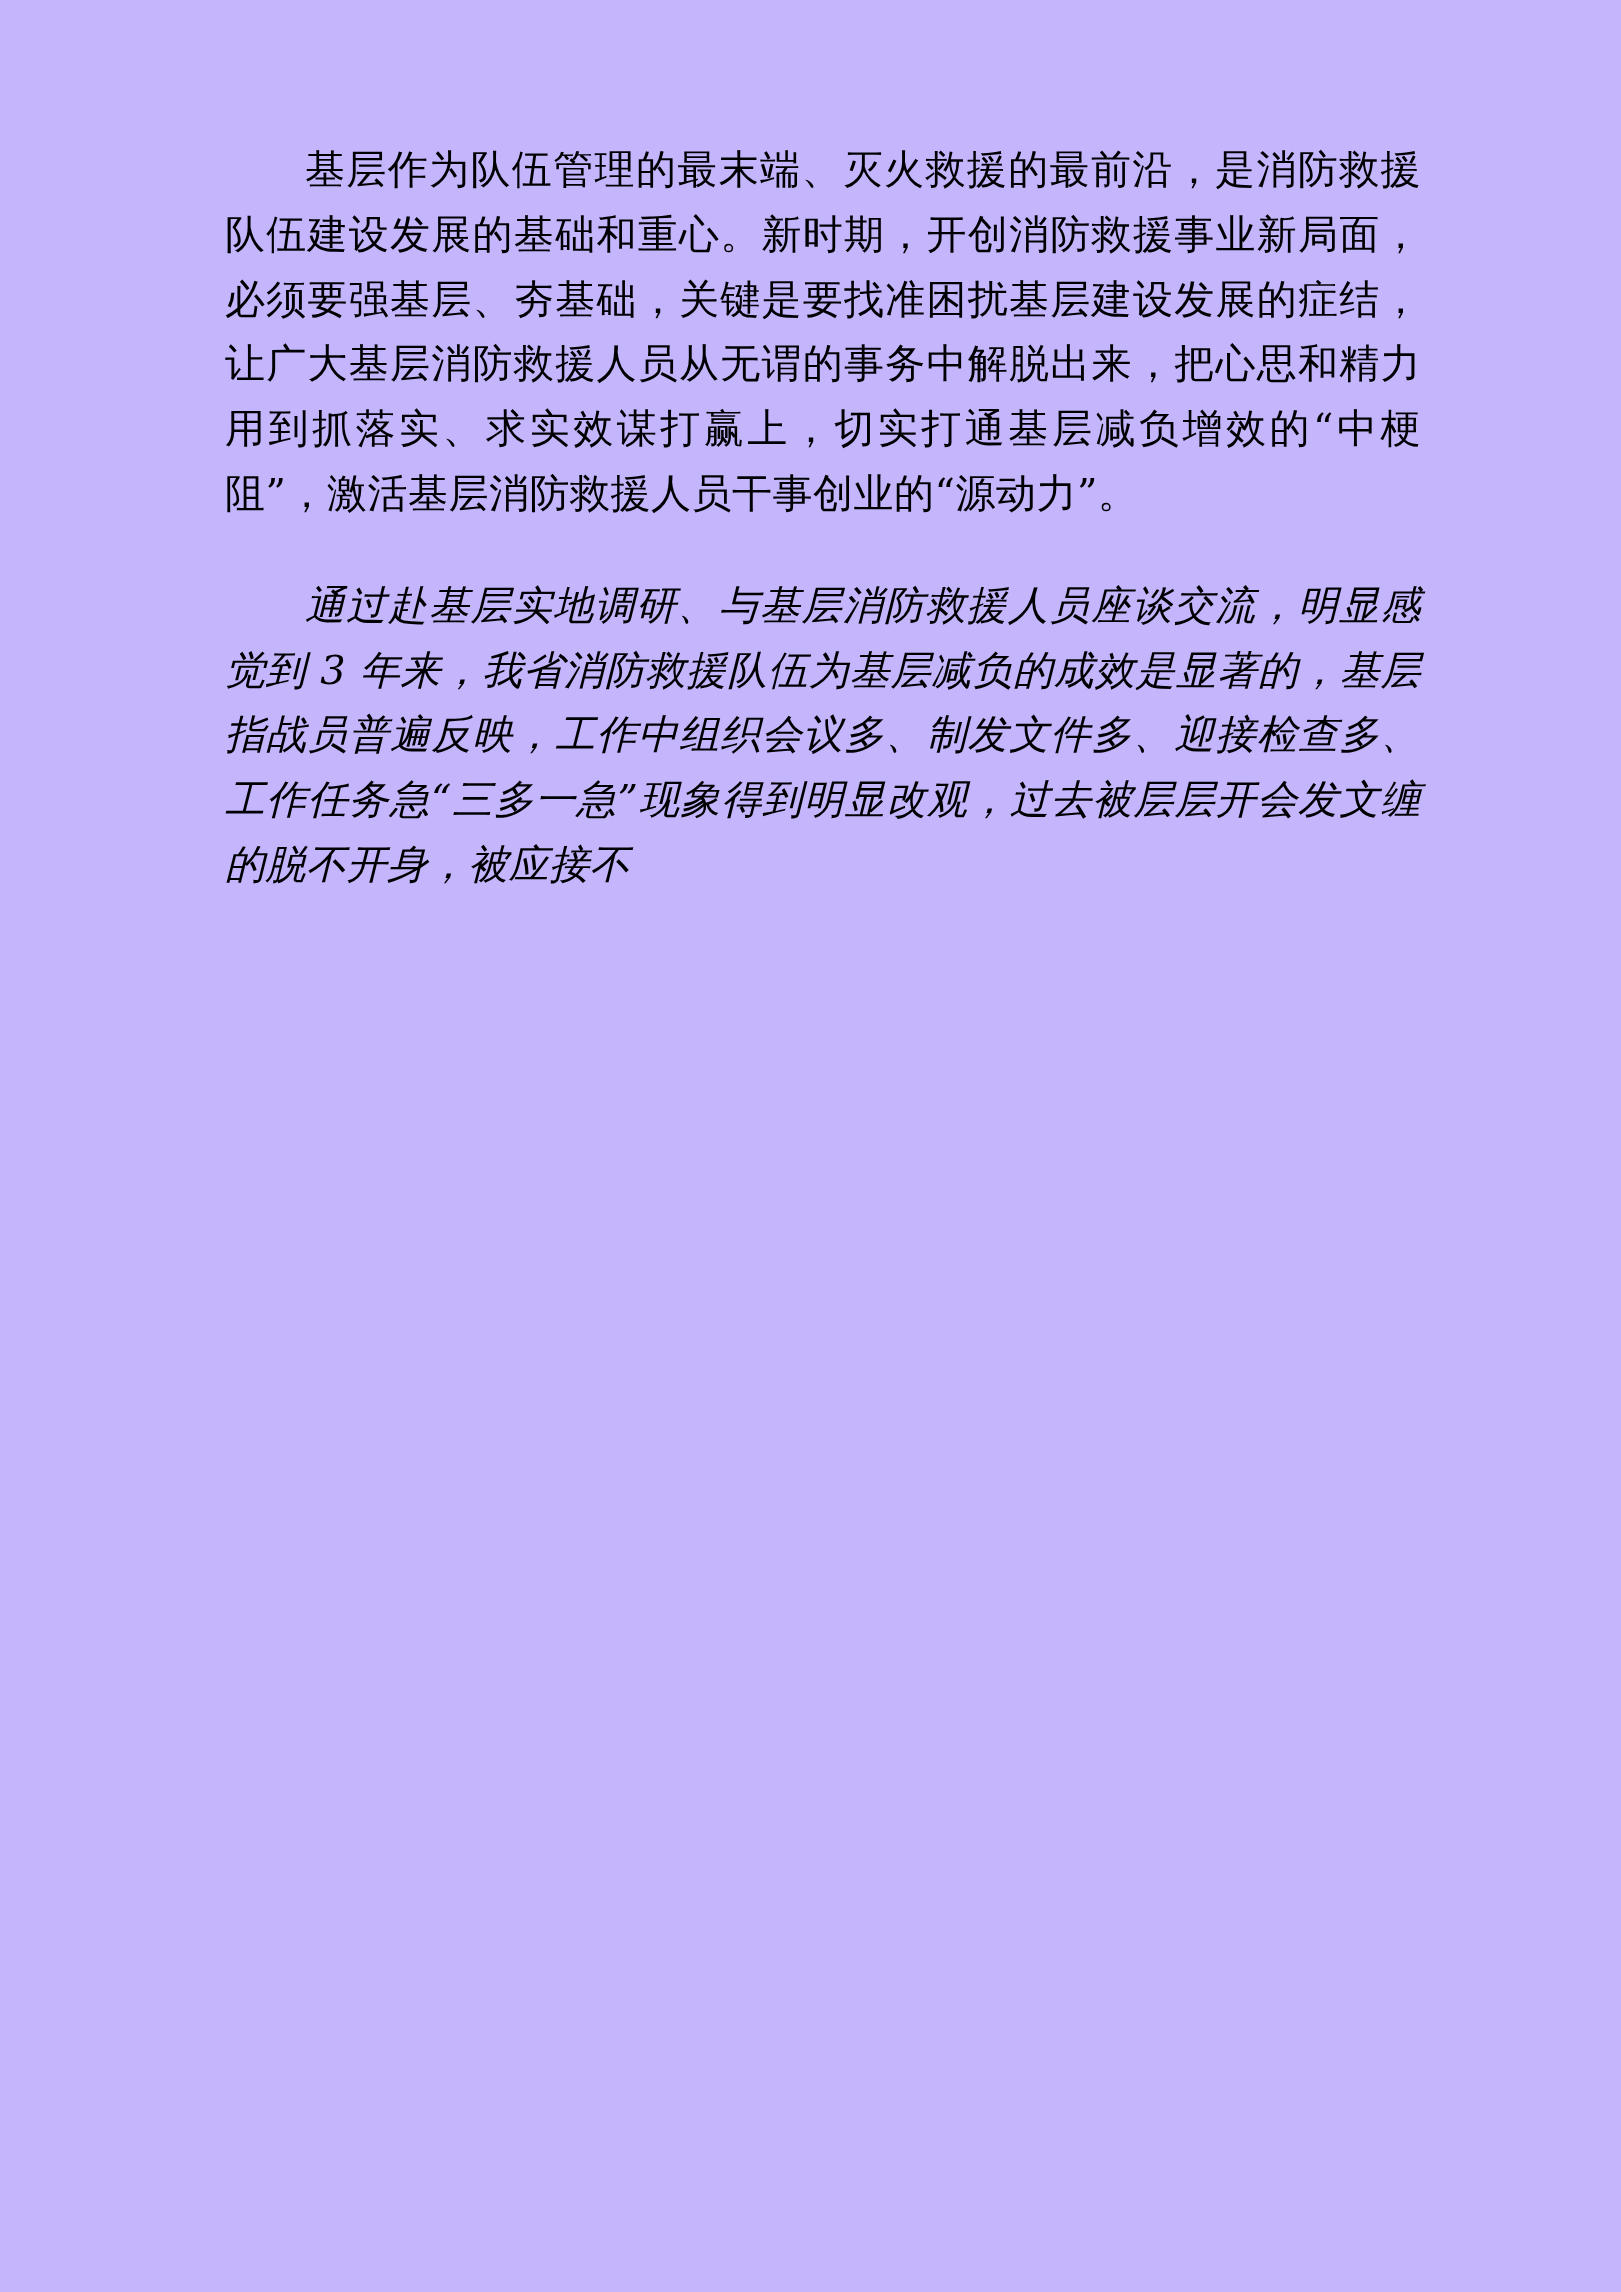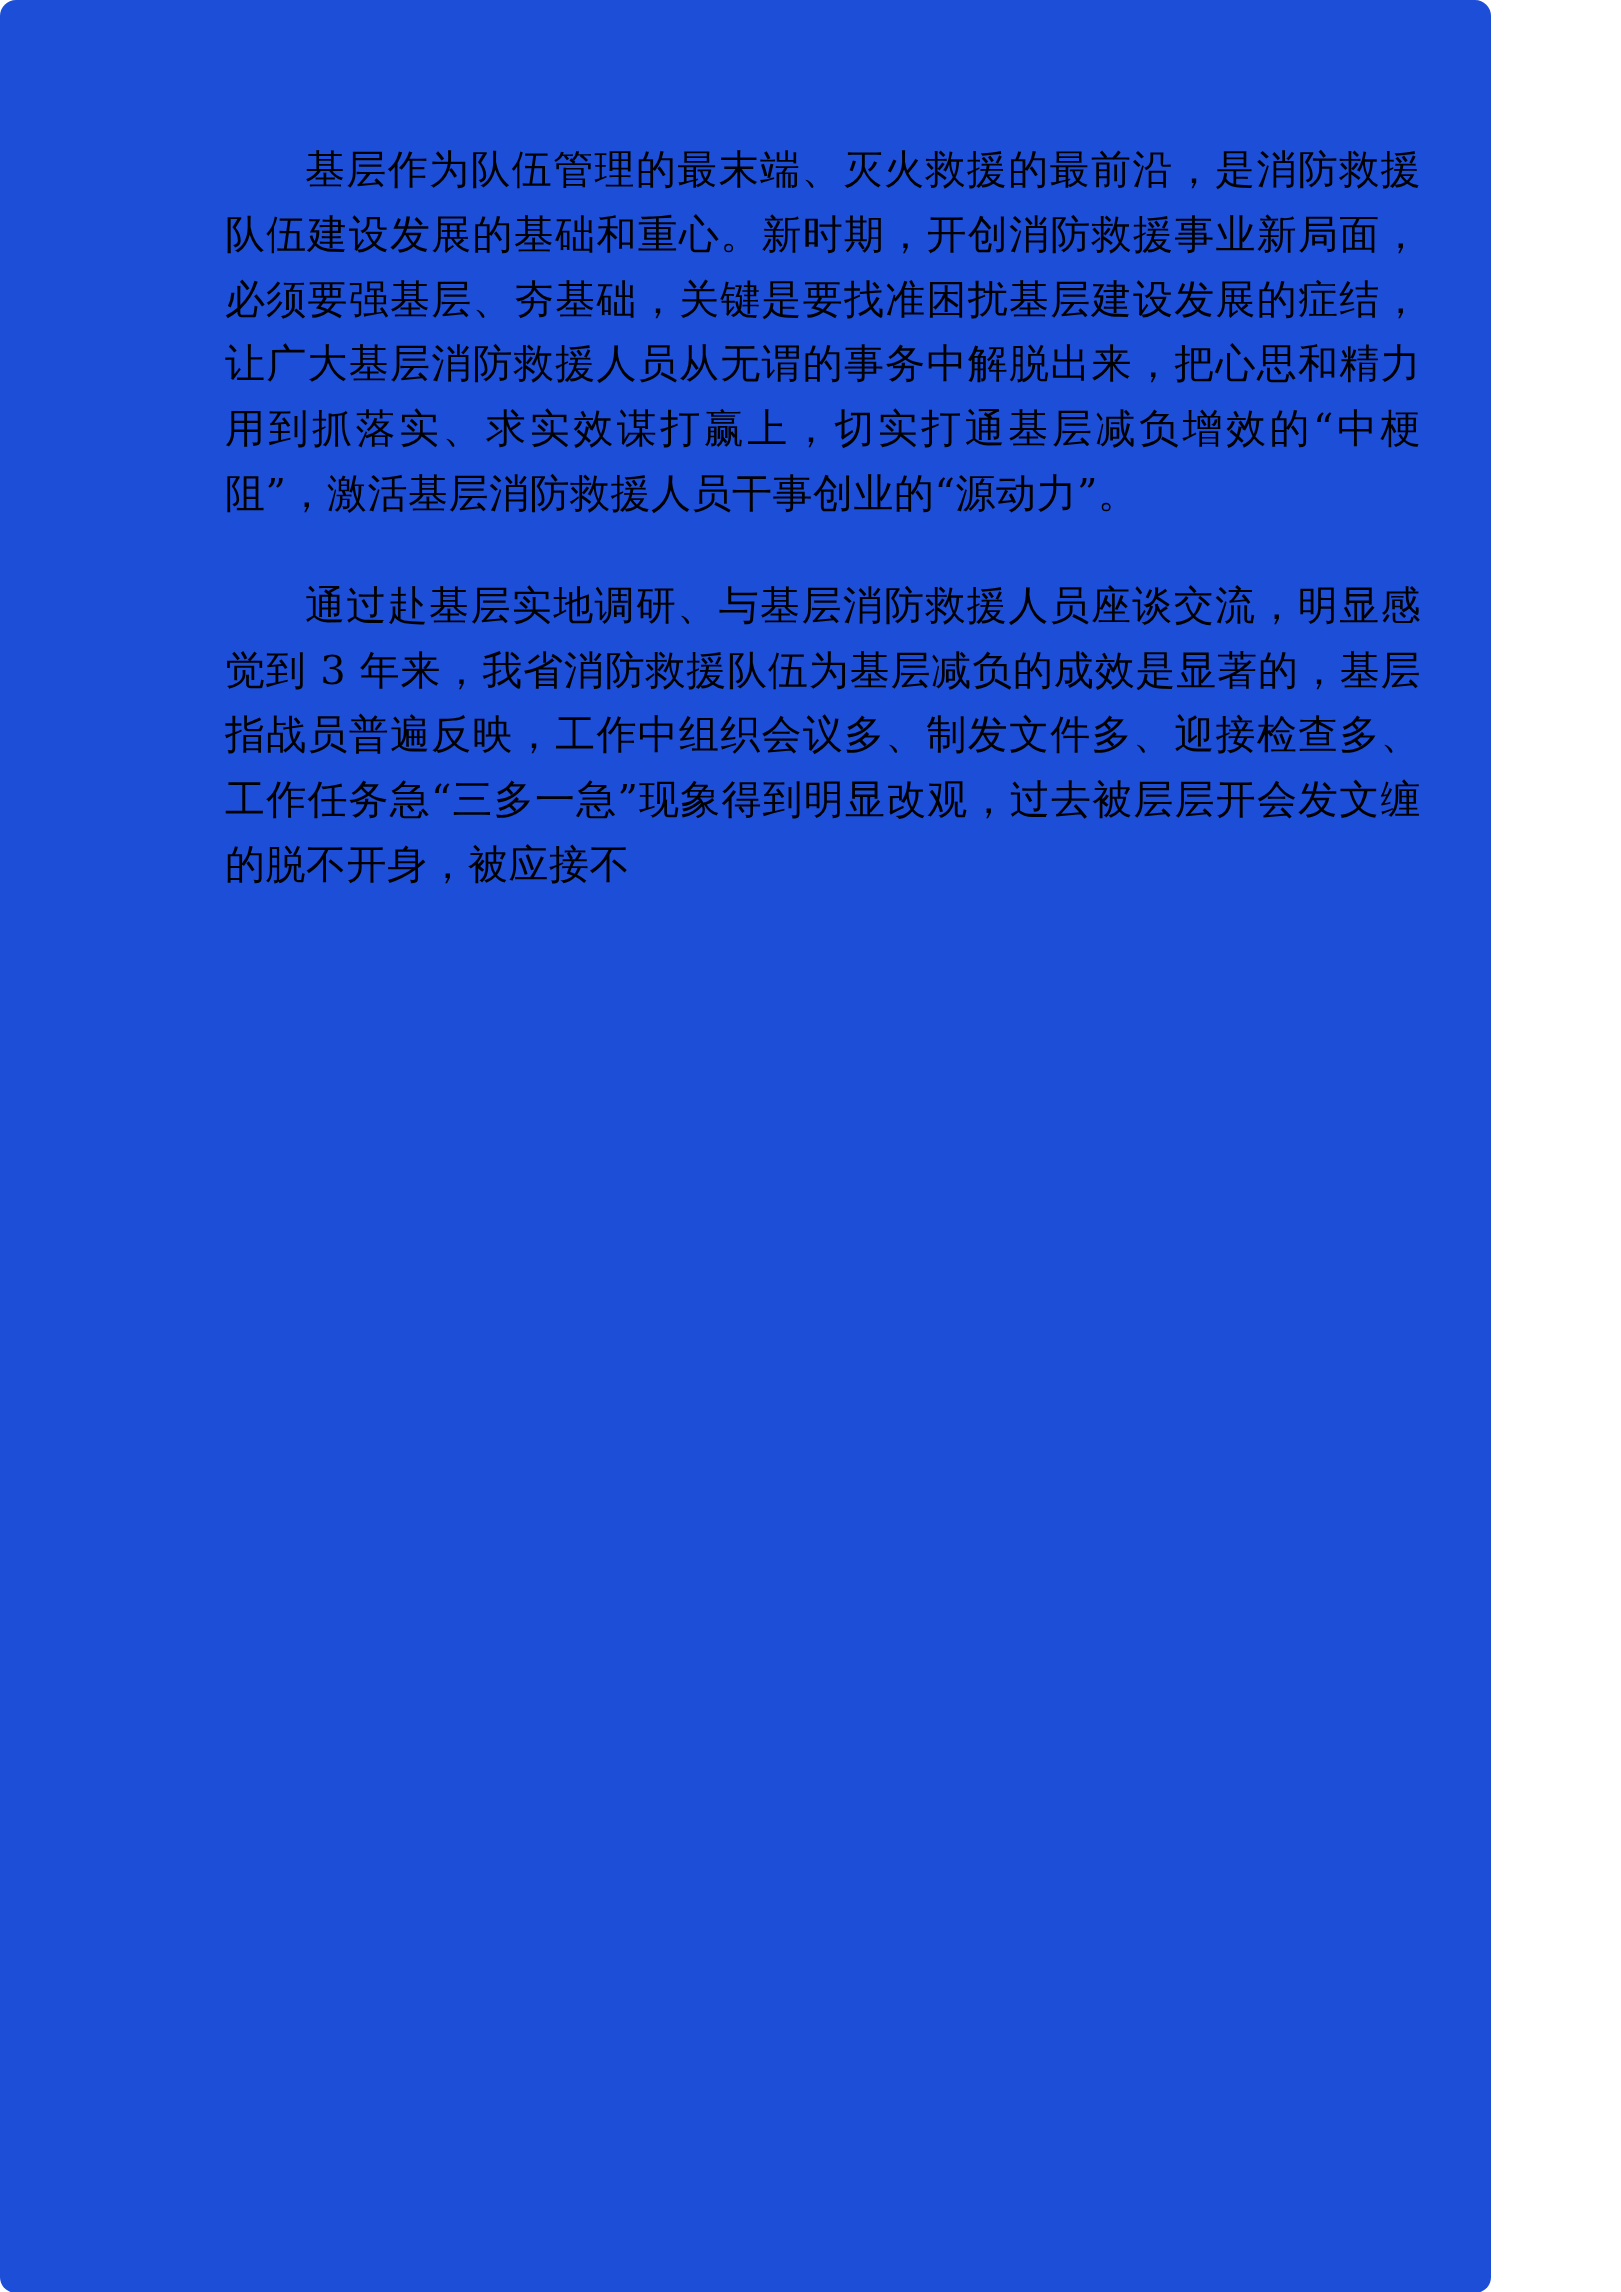--- a/index.html
+++ b/index.html
@@ -2,44 +2,44 @@
 <html><head>
 <meta charset="utf-8">
 <style>
   html, body {
     margin: 0;
     padding: 0;
     background: #ffffff;
   }
   .page {
     position: relative;
-    width: 1491px;
+    width: 1621px;
     height: 2293px;
-    background: #1d4ed8;
+    background: #c4b5fd;
     box-sizing: border-box;
     padding: 137px 201px 118px 225px;
     font-family: "DejaVu Serif", "Liberation Serif", serif;
-    border-radius: 16px;
   }
   .doc-body {
     width: 1196px;
   }
   p.para {
     margin: 0 0 47px 0;
     font-size: 40px;
     line-height: 1.62;
     color: #000000;
     text-align: justify;
     text-justify: inter-ideograph;
     text-indent: 2em;
     letter-spacing: 0.5px;
     font-weight: 400;
   }
   p.para:last-child {
     margin-bottom: 0;
+    font-style: italic;
   }
 </style>
 </head>
 <body>
 
 <div class="page">
   <div class="doc-body">
     <p class="para">基层作为队伍管理的最末端、灭火救援的最前沿，是消防救援队伍建设发展的基础和重心。新时期，开创消防救援事业新局面，必须要强基层、夯基础，关键是要找准困扰基层建设发展的症结，让广大基层消防救援人员从无谓的事务中解脱出来，把心思和精力用到抓落实、求实效谋打赢上，切实打通基层减负增效的“中梗阻”，激活基层消防救援人员干事创业的“源动力”。</p>
     <p class="para">通过赴基层实地调研、与基层消防救援人员座谈交流，明显感觉到 3 年来，我省消防救援队伍为基层减负的成效是显著的，基层指战员普遍反映，工作中组织会议多、制发文件多、迎接检查多、工作任务急“三多一急”现象得到明显改观，过去被层层开会发文缠的脱不开身，被应接不</p>
   </div>

